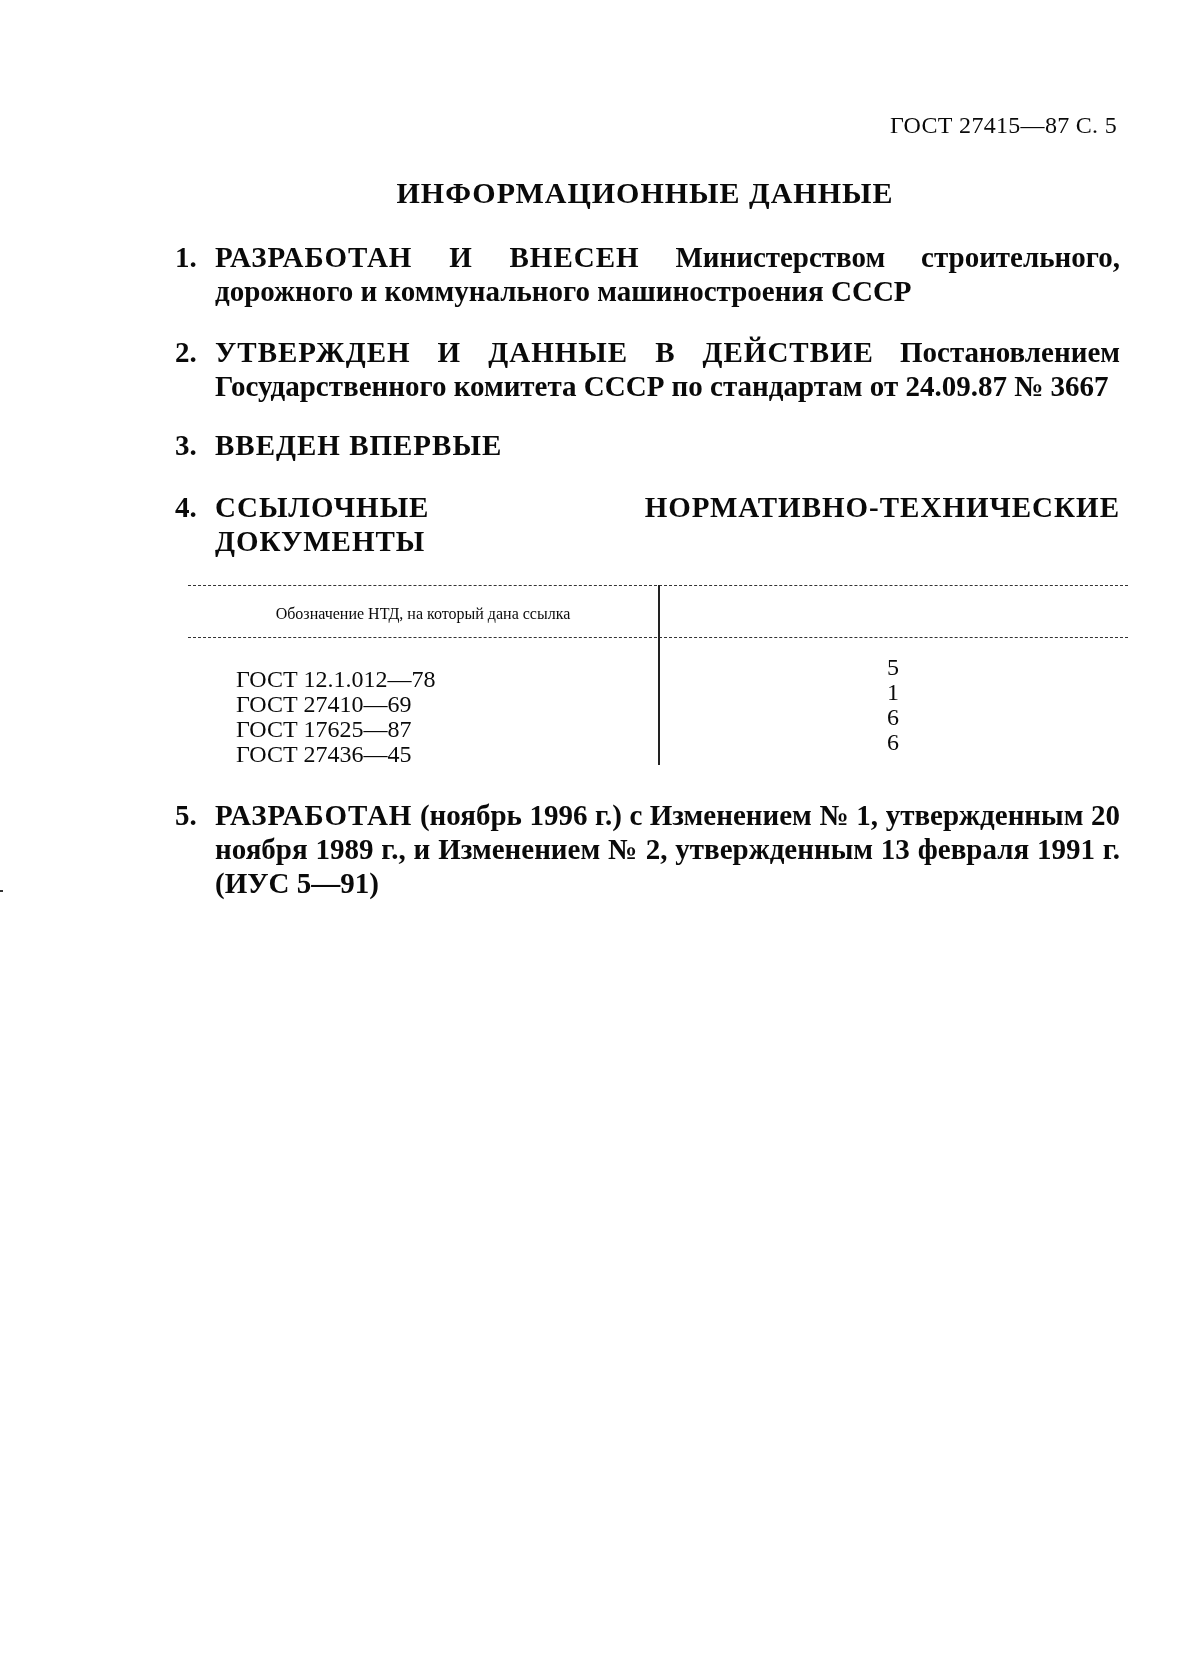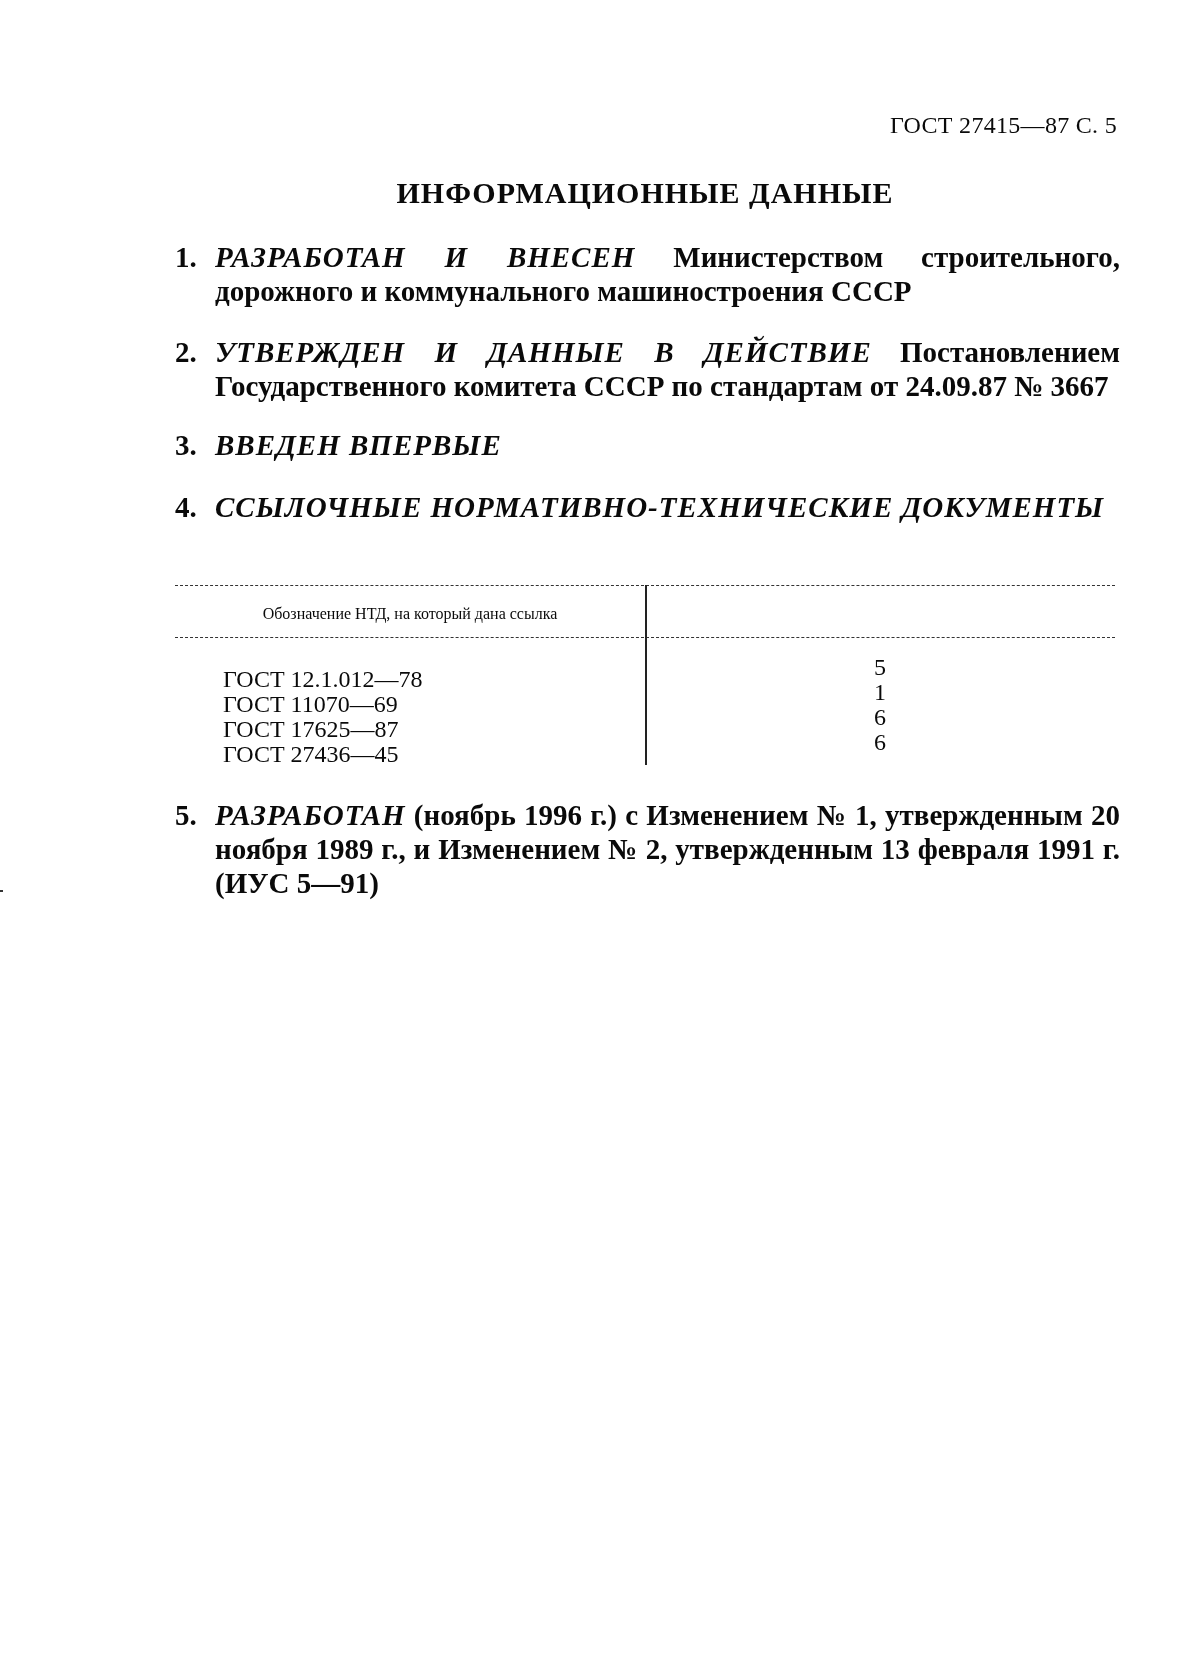--- a/index.html
+++ b/index.html
@@ -3,27 +3,27 @@
 <meta charset="utf-8">
 <style>
   html, body { margin:0; padding:0; background:#ffffff; }
   body { width:1187px; height:1679px; position:relative; overflow:hidden;
          font-family:"Liberation Serif","DejaVu Serif",serif; color:#0a0a0a; }
   .header { position:absolute; top:112px; right:70px; font-weight:normal; font-size:24px; letter-spacing:0.3px; }
   .title { position:absolute; top:176px; left:0; width:1290px; text-align:center; font-weight:bold; font-size:30px; letter-spacing:1px; }
   .item { position:absolute; left:175px; width:945px; font-weight:bold; font-size:29px; line-height:34px; }
   .item .num { position:absolute; left:0; top:0; }
   .item .body { margin-left:40px; text-align:justify; }
-  .item .caps { letter-spacing:1px;font-style:italic; }
+  .item .caps { letter-spacing:1px; }
   #item1 { top:240px; }
   #item2 { top:335px; }
   #item3 { top:428px; }
   #item4 { top:490px; }
   #item5 { top:798px; font-size:29px; }
-  .table { position:absolute; left:175px; top:585px; width:940px; height:180px; }
+  .table { position:absolute; left:188px; top:585px; width:940px; height:180px; }
   .hline { position:absolute; left:0; right:0; border-top:1.5px dashed #333; }
   .vline { position:absolute; left:470px; top:0; bottom:0; border-left:2px solid #222; }
   .th { position:absolute; top:20px; font-size:16px; text-align:center; }
   .th1 { left:0; width:470px; }
   .th2 { left:470px; width:470px; }
   .col1 { position:absolute; left:48px; top:70px; font-size:24px; line-height:25px;margin-top:12px; }
   .col2 { position:absolute; left:470px; width:470px; top:70px; font-size:24px; line-height:25px; text-align:center; }
   .mark { position:absolute; left:0; top:890px; width:3px; height:2px; background:#333; }
 </style>
 </head>
@@ -52,21 +52,21 @@
   <div class="body"><span class="caps">ССЫЛОЧНЫЕ НОРМАТИВНО-ТЕХНИЧЕСКИЕ ДОКУМЕНТЫ</span><span></span></div>
 </div>
 
 <div class="table">
   <div class="hline" style="top:0"></div>
   <div class="hline" style="top:52px"></div>
   <div class="vline"></div>
   <div class="th th1">Обозначение НТД, на который дана ссылка</div>
   <div class="col1">
     <div>ГОСТ 12.1.012—78</div>
-    <div>ГОСТ 11070—69</div>
+    <div>ГОСТ 27410—69</div>
     <div>ГОСТ 17625—87</div>
     <div>ГОСТ 27436—45</div>
   </div>
   <div class="col2">
     <div>5</div>
     <div>1</div>
     <div>6</div>
     <div>6</div>
   </div>
 </div>

